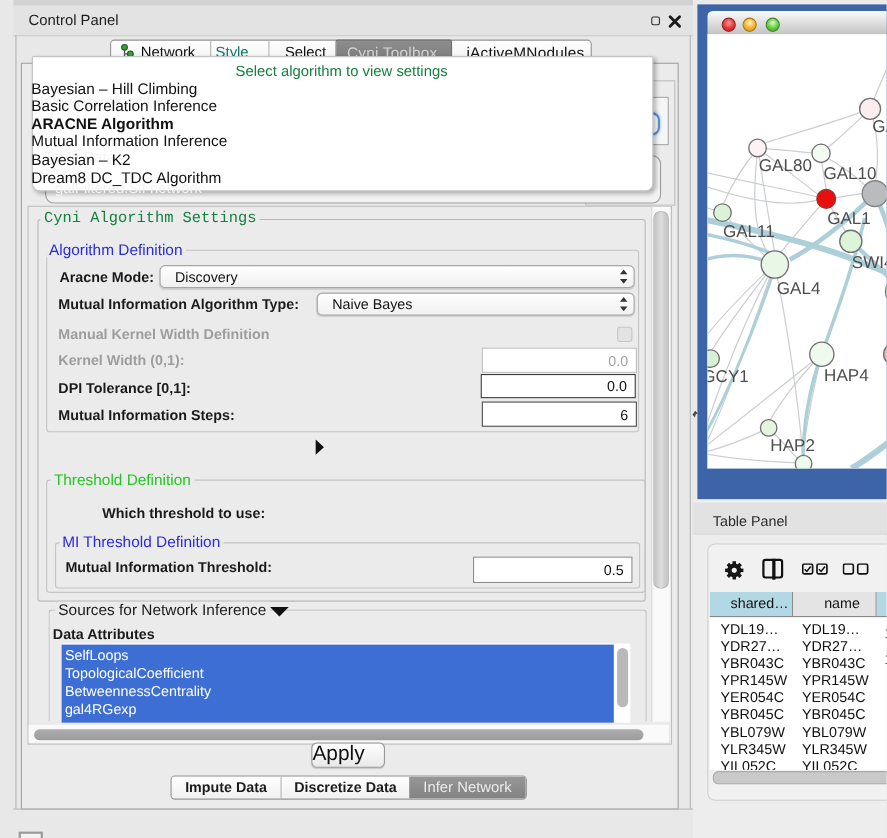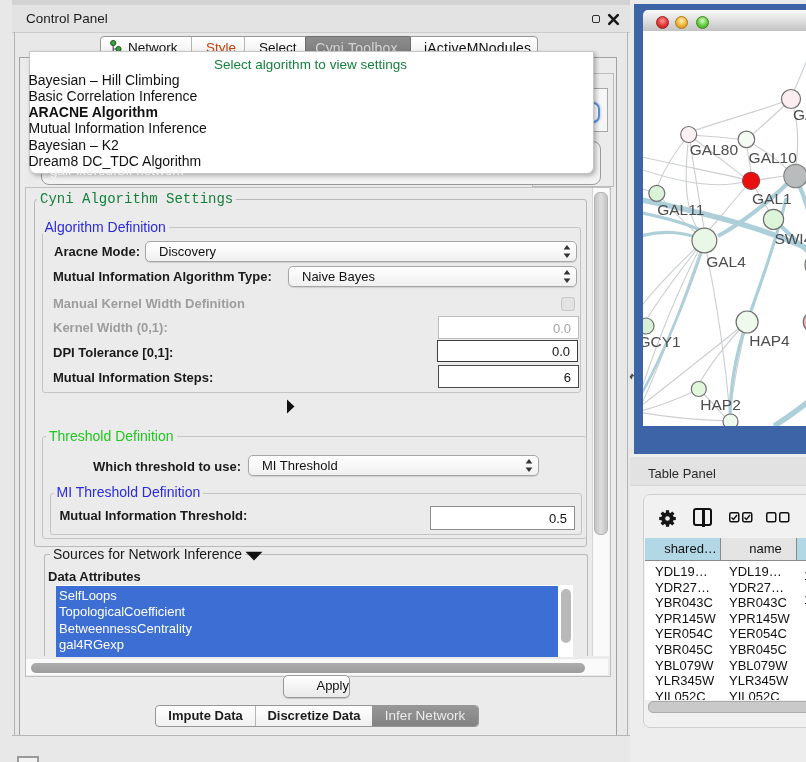--- a/index.html
+++ b/index.html
@@ -41,21 +41,21 @@
     <div class="abs" style="left:90.5px;top:1px;width:1px;height:20px;background:#b5b5b5;"></div>
     <div class="abs" style="left:144px;top:1px;width:1px;height:20px;background:#b5b5b5;"></div>
 
     <svg class="abs" style="left:9px;top:3px;" width="14" height="17" viewBox="0 0 14 17">
       <path d="M4.2 5 L4.2 15 M4.2 10 L9 10 M4.2 15 L9 15" stroke="#556" stroke-width="1.2" fill="none"></path>
       <circle cx="4.2" cy="4" r="2.6" fill="#3f9c3f" stroke="#1e5c1e" stroke-width="1"></circle>
       <circle cx="9.5" cy="10" r="2.6" fill="#3f9c3f" stroke="#1e5c1e" stroke-width="1"></circle>
       <circle cx="9.5" cy="15" r="2.4" fill="#3f9c3f" stroke="#1e5c1e" stroke-width="1"></circle>
     </svg>
     <div class="abs" style="left:28px;top:4px;font-size:13.5px;color:#111;white-space:nowrap;">Network</div>
-    <div class="abs" style="left:106px;top:4px;font-size:13.5px;color:#c2410c;white-space:nowrap;">Style</div>
+    <div class="abs" style="left:96px;top:4px;font-size:13.5px;color:#0f766e;white-space:nowrap;">Style</div>
     <div class="abs" style="left:159px;top:4px;font-size:13.5px;color:#111;white-space:nowrap;">Select</div>
     <div class="abs" style="left:0;top:4px;width:104px;margin-left:204.5px;text-align:center;font-size:14px;letter-spacing:0.2px;color:#d4d4d4;white-space:nowrap;">Cyni Toolbox</div>
     <div class="abs" style="left:324px;top:4px;font-size:14px;letter-spacing:0.2px;color:#111;white-space:nowrap;">jActiveMNodules</div>
   </div>
 
   <div class="abs" style="left:520px;top:73px;width:80px;height:112px;border:1px solid #bdbdbd;background:#ebebeb;"></div>
   <div class="abs" style="left:530px;top:88px;width:64px;height:42px;border:1px solid #a8a8a8;background:#f6f6f6;"></div>
   <div class="abs" style="left:560px;top:102px;width:24px;height:17px;border:2.5px solid #5592dd;border-radius:7px;background:#fff;box-shadow:0 0 3px #8ab4ee;"></div>
   <div class="abs" style="left:29px;top:141px;width:558px;height:42px;border:1px solid #9b9b9b;border-radius:8px;background:#f2f2f2;"></div>
 
@@ -118,27 +118,20 @@
     </div>
 
   <svg class="abs" style="left:274px;top:399px;" width="10" height="15" viewBox="0 0 10 15">
       <path d="M1 0.5 L8.5 7.5 L1 14.5 Z" fill="#111"></path>
     </svg>
 
   <div class="grp" style="left:30px;top:436px;width:543px;height:101px;border-color:#c4c4c4;"></div>
   <div class="grptitle" style="left:34px;top:429px;color:#22c522;">Threshold Definition</div>
 
   <div class="lbl" style="left:81px;top:459px;">Which threshold to use:</div>
-  <div class="combo" style="left:236px;top:455px;width:289px;">
-    <span class="ctext">MI Threshold</span>
-    <svg class="carr" width="8" height="13" viewBox="0 0 8 13">
-        <path d="M4 0 L7.4 4.4 L0.6 4.4 Z" fill="#333"></path>
-        <path d="M4 13 L7.4 8.6 L0.6 8.6 Z" fill="#333"></path>
-      </svg>
-  </div>
 
   <div class="grp" style="left:38px;top:493px;width:530px;height:40px;border-color:#c4c4c4;"></div>
   <div class="grptitle" style="left:41.5px;top:484.5px;color:#2a2ae0;">MI Threshold Definition</div>
   <div class="lbl" style="left:47.5px;top:507.5px;">Mutual Information Threshold:</div>
   <div class="tfield" style="left:418px;top:506px;width:143px;height:22px;border:1px solid #8d8d8d;color:#111;">
       <span>0.5</span>
     </div>
 
   <div class="abs" style="left:32px;top:554px;width:542px;height:101px;border:1px solid #b9b9b9;border-bottom:none;border-radius:3px 3px 0 0;"></div>
   <div class="grptitle" style="left:38px;top:547px;color:#1a1a1a;">Sources for Network Inference</div>
@@ -151,21 +144,21 @@
   <div class="abs" style="left:44px;top:585.5px;width:502px;height:71px;background:#3d6ed4;"></div>
   <div class="abs" style="left:47px;top:588px;font-size:13px;color:#ffffff;line-height:16.3px;white-space:nowrap;">SelfLoops<br>TopologicalCoefficient<br>BetweennessCentrality<br>gal4RGexp</div>
   <div class="abs" style="left:549px;top:589px;width:9.5px;height:54px;background:#b9b9b9;border-radius:5px;"></div>
 
   <div class="abs" style="left:14px;top:659px;width:582px;height:16px;background:#fafafa;"></div>
   <div class="abs" style="left:19px;top:663px;width:554px;height:10px;background:linear-gradient(#adadad,#9c9c9c);border-radius:5px;"></div>
 
   <div class="abs" style="left:580px;top:188px;width:16px;height:468px;background:#fafafa;border-left:1px solid #d5d5d5;"></div>
   <div class="abs" style="left:582px;top:192px;width:12px;height:341px;background:linear-gradient(90deg,#c2c2c2,#dedede 50%,#c2c2c2);border-radius:6px;border:1px solid #b2b2b2;"></div>
 
-  <div class="abs" style="left:271px;top:675px;width:65px;height:21px;background:linear-gradient(#ffffff,#e9e9e9);border:1px solid #989898;border-radius:5px;box-shadow:0 1px 1px rgba(0,0,0,0.15);text-align:right;font-size:13px;color:#111;line-height:20px;">Apply</div>
+  <div class="abs" style="left:271px;top:675px;width:65px;height:21px;background:linear-gradient(#ffffff,#e9e9e9);border:1px solid #989898;border-radius:5px;box-shadow:0 1px 1px rgba(0,0,0,0.15);text-align:left;font-size:19px;color:#111;line-height:20px;">Apply</div>
 
   <div class="abs" style="left:143px;top:705px;width:322px;height:20px;background:linear-gradient(#ffffff,#f0f0f0);border:1px solid #979797;border-radius:4px;overflow:hidden;">
     <div class="abs" style="left:0;top:0;width:99px;height:20px;border-right:1px solid #b5b5b5;font-size:13px;font-weight:bold;text-align:center;line-height:20px;color:#1c1c1c;">Impute Data</div>
     <div class="abs" style="left:100px;top:0;width:116px;height:20px;font-size:13px;font-weight:bold;text-align:center;line-height:20px;color:#1c1c1c;">Discretize Data</div>
     <div class="abs" style="left:216px;top:0;width:106px;height:20px;background:linear-gradient(#979797,#828282);font-size:13.5px;text-align:center;line-height:20px;color:#ececec;">Infer Network</div>
   </div>
 
   <div class="abs" style="left:0px;top:735px;width:618px;height:1px;background:#b5b5b5;"></div>
 
   <div class="abs" style="left:5px;top:756px;width:18px;height:10px;border:2px solid #9a9a9a;background:#f2f2f2;"></div>

